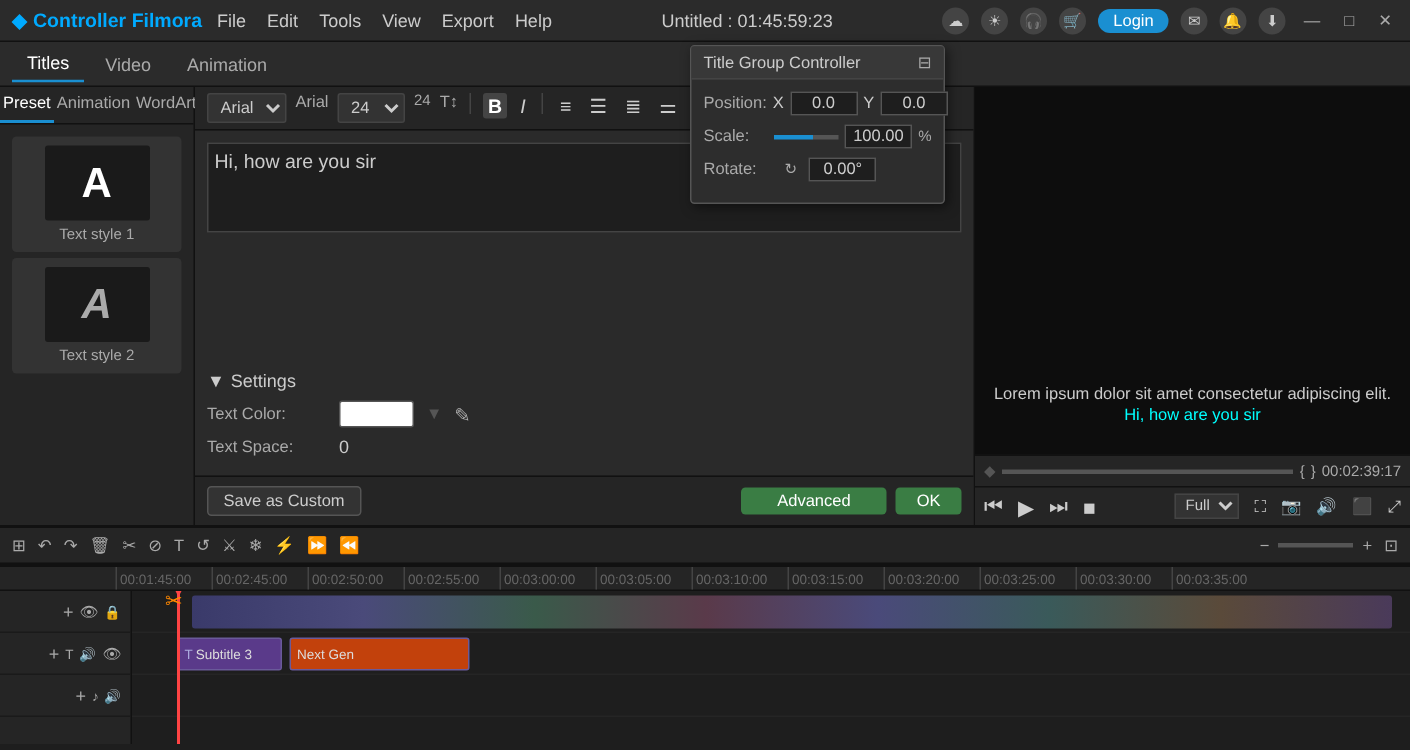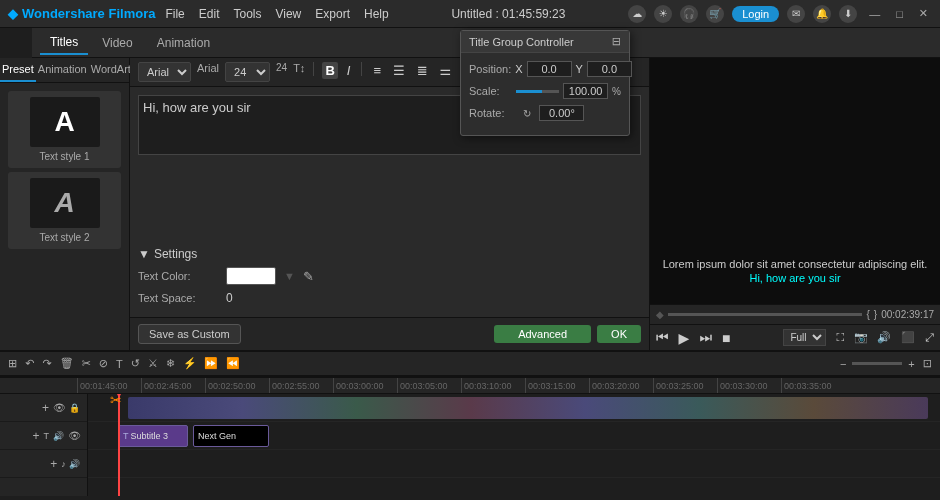--- a/index.html
+++ b/index.html
@@ -11,21 +11,21 @@
     #topbar .logo span { color: #00aaff; }
     #topbar .menu-items { display: flex; gap: 14px; font-size: 12px; color: #ccc; }
     #topbar .menu-items span { cursor: pointer; }
     #topbar .title { flex: 1; text-align: center; font-size: 12px; color: #ccc; }
     #topbar .right-icons { display: flex; align-items: center; gap: 8px; }
     #topbar .login-btn { background: #1a8fd1; color: #fff; border: none; padding: 2px 10px; border-radius: 12px; font-size: 11px; cursor: pointer; }
     .icon-circle { width: 18px; height: 18px; border-radius: 50%; background: #444; display: flex; align-items: center; justify-content: center; font-size: 10px; cursor: pointer; }
     .win-btn { font-size: 11px; color: #aaa; cursor: pointer; padding: 0 4px; }
 
     
-    #navtabs { display: flex; align-items: center; background: #2b2b2b; height: 30px; padding: 0 8px; border-bottom: 1px solid #111; gap: 4px; margin-left: 32px; }
+    #navtabs { display: flex; align-items: center; background: #2b2b2b; height: 30px; padding: 0 8px; border-bottom: 1px solid #111; gap: 4px; }
     .nav-tab { padding: 4px 10px; font-size: 12px; cursor: pointer; color: #aaa; border-radius: 3px 3px 0 0; }
     .nav-tab.active { color: #fff; border-bottom: 2px solid #1a8fd1; }
 
     
     #main { display: flex; height: calc(500px - 28px - 30px - 30px - 120px); }
 
     
     #left-panel { width: 130px; background: #252525; border-right: 1px solid #111; display: flex; flex-direction: column; }
     #left-subtabs { display: flex; border-bottom: 1px solid #111; }
     .sub-tab { flex: 1; text-align: center; padding: 5px 2px; font-size: 11px; cursor: pointer; color: #aaa; }
@@ -101,21 +101,21 @@
     .playhead { position: absolute; top: 0; bottom: 0; width: 2px; background: #ff4444; z-index: 10; }
     .playhead-tri { width: 8px; height: 8px; background: #ff4444; position: absolute; top: -4px; left: -3px; clip-path: polygon(50% 100%, 0 0, 100% 0); }
     .scissors-icon { position: absolute; top: -2px; left: -8px; color: #ff8800; font-size: 14px; }
   </style>
 </head>
 <body>
 
 <div id="topbar">
   <div class="logo">
     <span style="color:#00aaff;">◆</span>
-    <span><span>Wondershare</span> <span>Filmora</span></span>
+    <span><span>Controller</span> <span>Filmora</span></span>
   </div>
   <div class="menu-items">
     <span>File</span>
     <span>Edit</span>
     <span>Tools</span>
     <span>View</span>
     <span>Export</span>
     <span>Help</span>
   </div>
   <div class="title">Untitled : 01:45:59:23</div>
@@ -345,21 +345,21 @@
 
         <div class="track-row">
           <div class="video-track" style="left:40px; width:800px; height:22px; top:3px;"></div>
         </div>
 
         <div class="track-row">
           <div class="subtitle-clip" style="left:30px; width:70px; background:#5a3a8a;">
             <span class="clip-icon">T</span>
             <span>Subtitle 3</span>
           </div>
-          <div class="subtitle-clip" style="left:105px; width:76px; background:#000000;">
+          <div class="subtitle-clip" style="left:105px; width:120px; background:#c2410c;">
             <span>Next Gen</span>
           </div>
         </div>
 
         <div class="track-row">
         </div>
       </div>
     </div>
   </div>
 </div>

